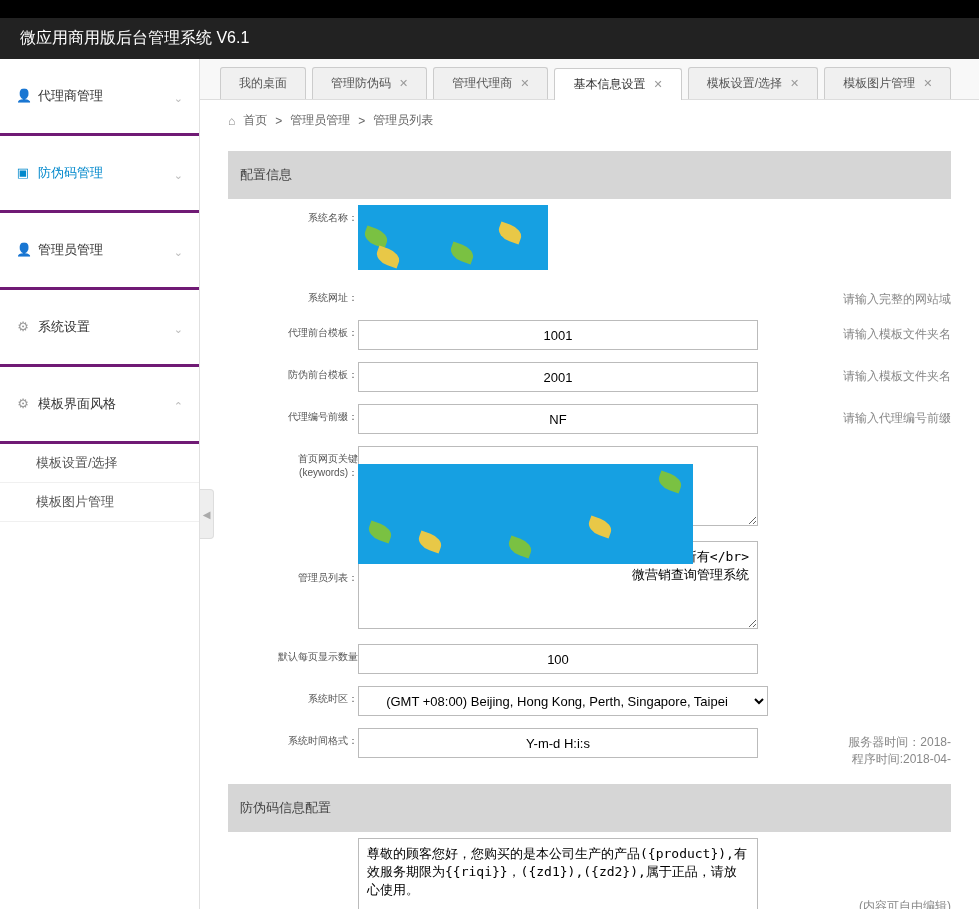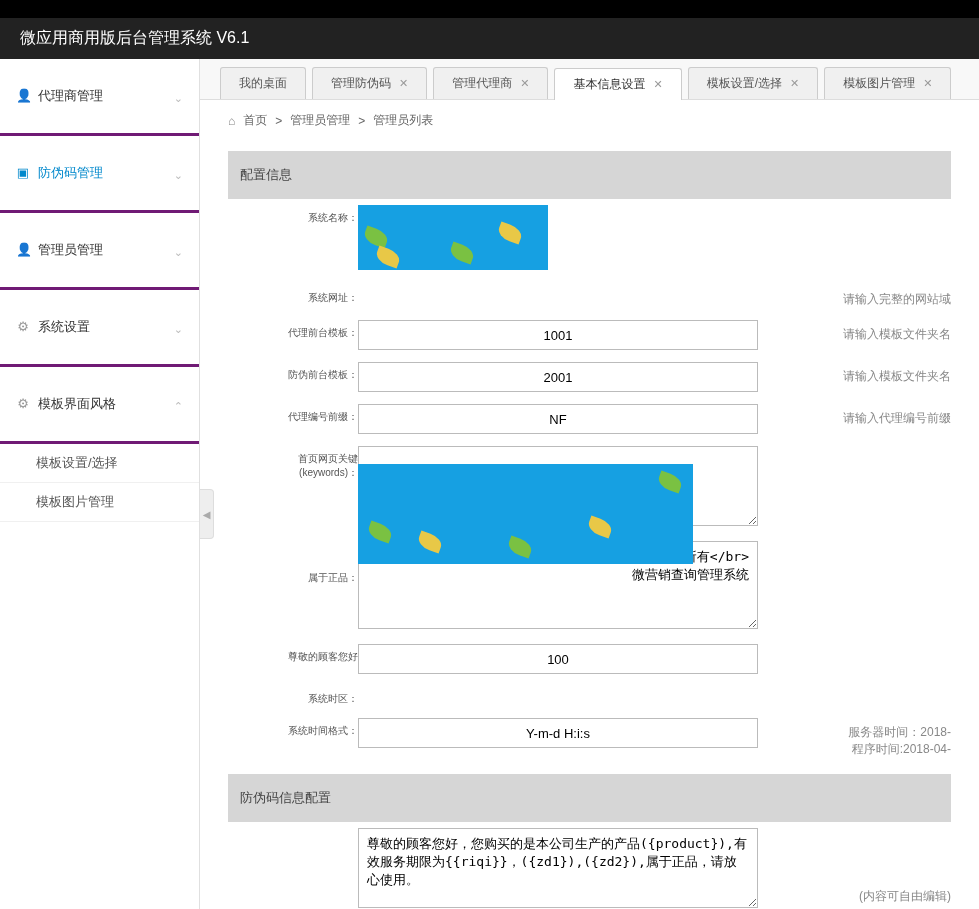--- a/index.html
+++ b/index.html
@@ -168,32 +168,37 @@
               <span class="leaf y" style="left:60px;top:70px"></span>
             <span class="leaf g" style="left:150px;top:75px"></span>
               <span class="leaf y" style="left:230px;top:55px"></span>
             <span class="leaf g" style="left:300px;top:10px"></span>
           </div>
         </div>
       </div>
 
 
       <div class="form-row">
-        <div class="form-label" style="padding-top:30px">属于正品：</div>
+        <div class="form-label" style="padding-top:30px">管理员列表：</div>
         <div class="form-control"><textarea style="height: 88px; text-align: right;">Copyright  2016 版权所有&lt;/br&gt;
 微营销查询管理系统</textarea></div>
       </div>
 
       <div class="form-row">
-        <div class="form-label">尊敬的顾客您好</div>
+        <div class="form-label">默认每页显示数量</div>
         <div class="form-control"><input type="text" value="100" style=""></div>
       </div>
 
       <div class="form-row">
         <div class="form-label">系统时区：</div>
+        <div class="form-control">
+          <select>
+            <option>(GMT +08:00) Beijing, Hong Kong, Perth, Singapore, Taipei</option>
+          </select>
+        </div>
       </div>
 
       <div class="form-row">
         <div class="form-label">系统时间格式：</div>
         <div class="form-control"><input type="text" value="Y-m-d H:i:s" style=""></div>
         <div class="form-hint">
           <span>服务器时间：2018-</span><br><span>程序时间:2018-04-</span>
         </div>
       </div>
 

